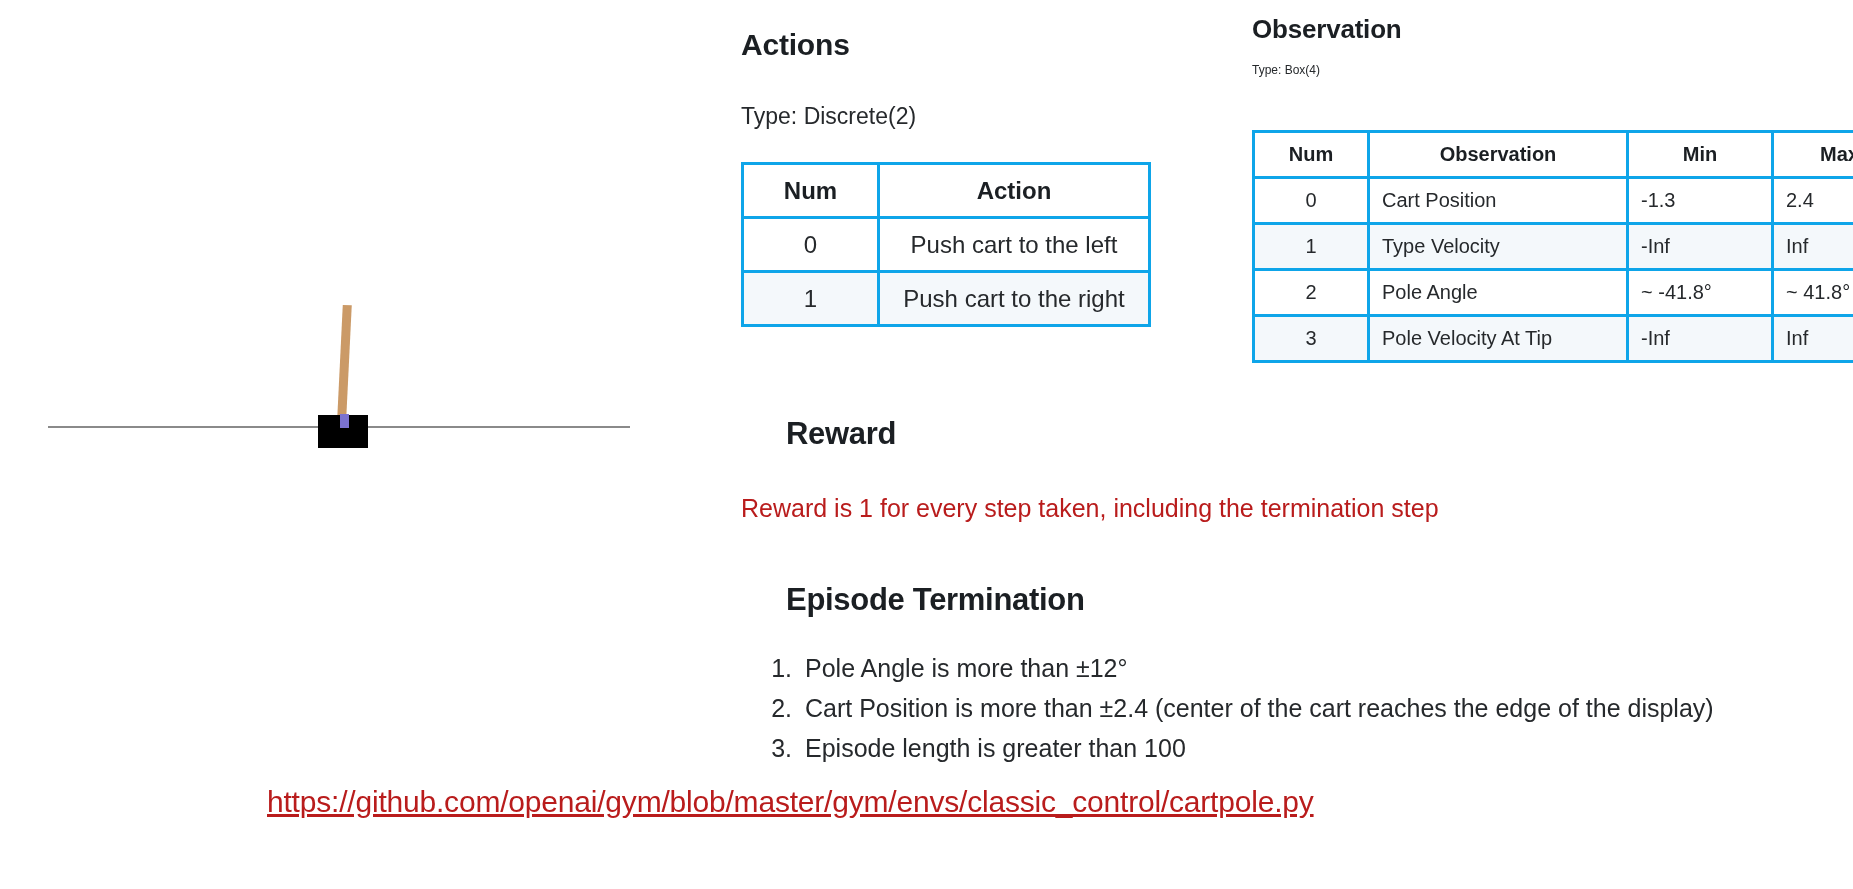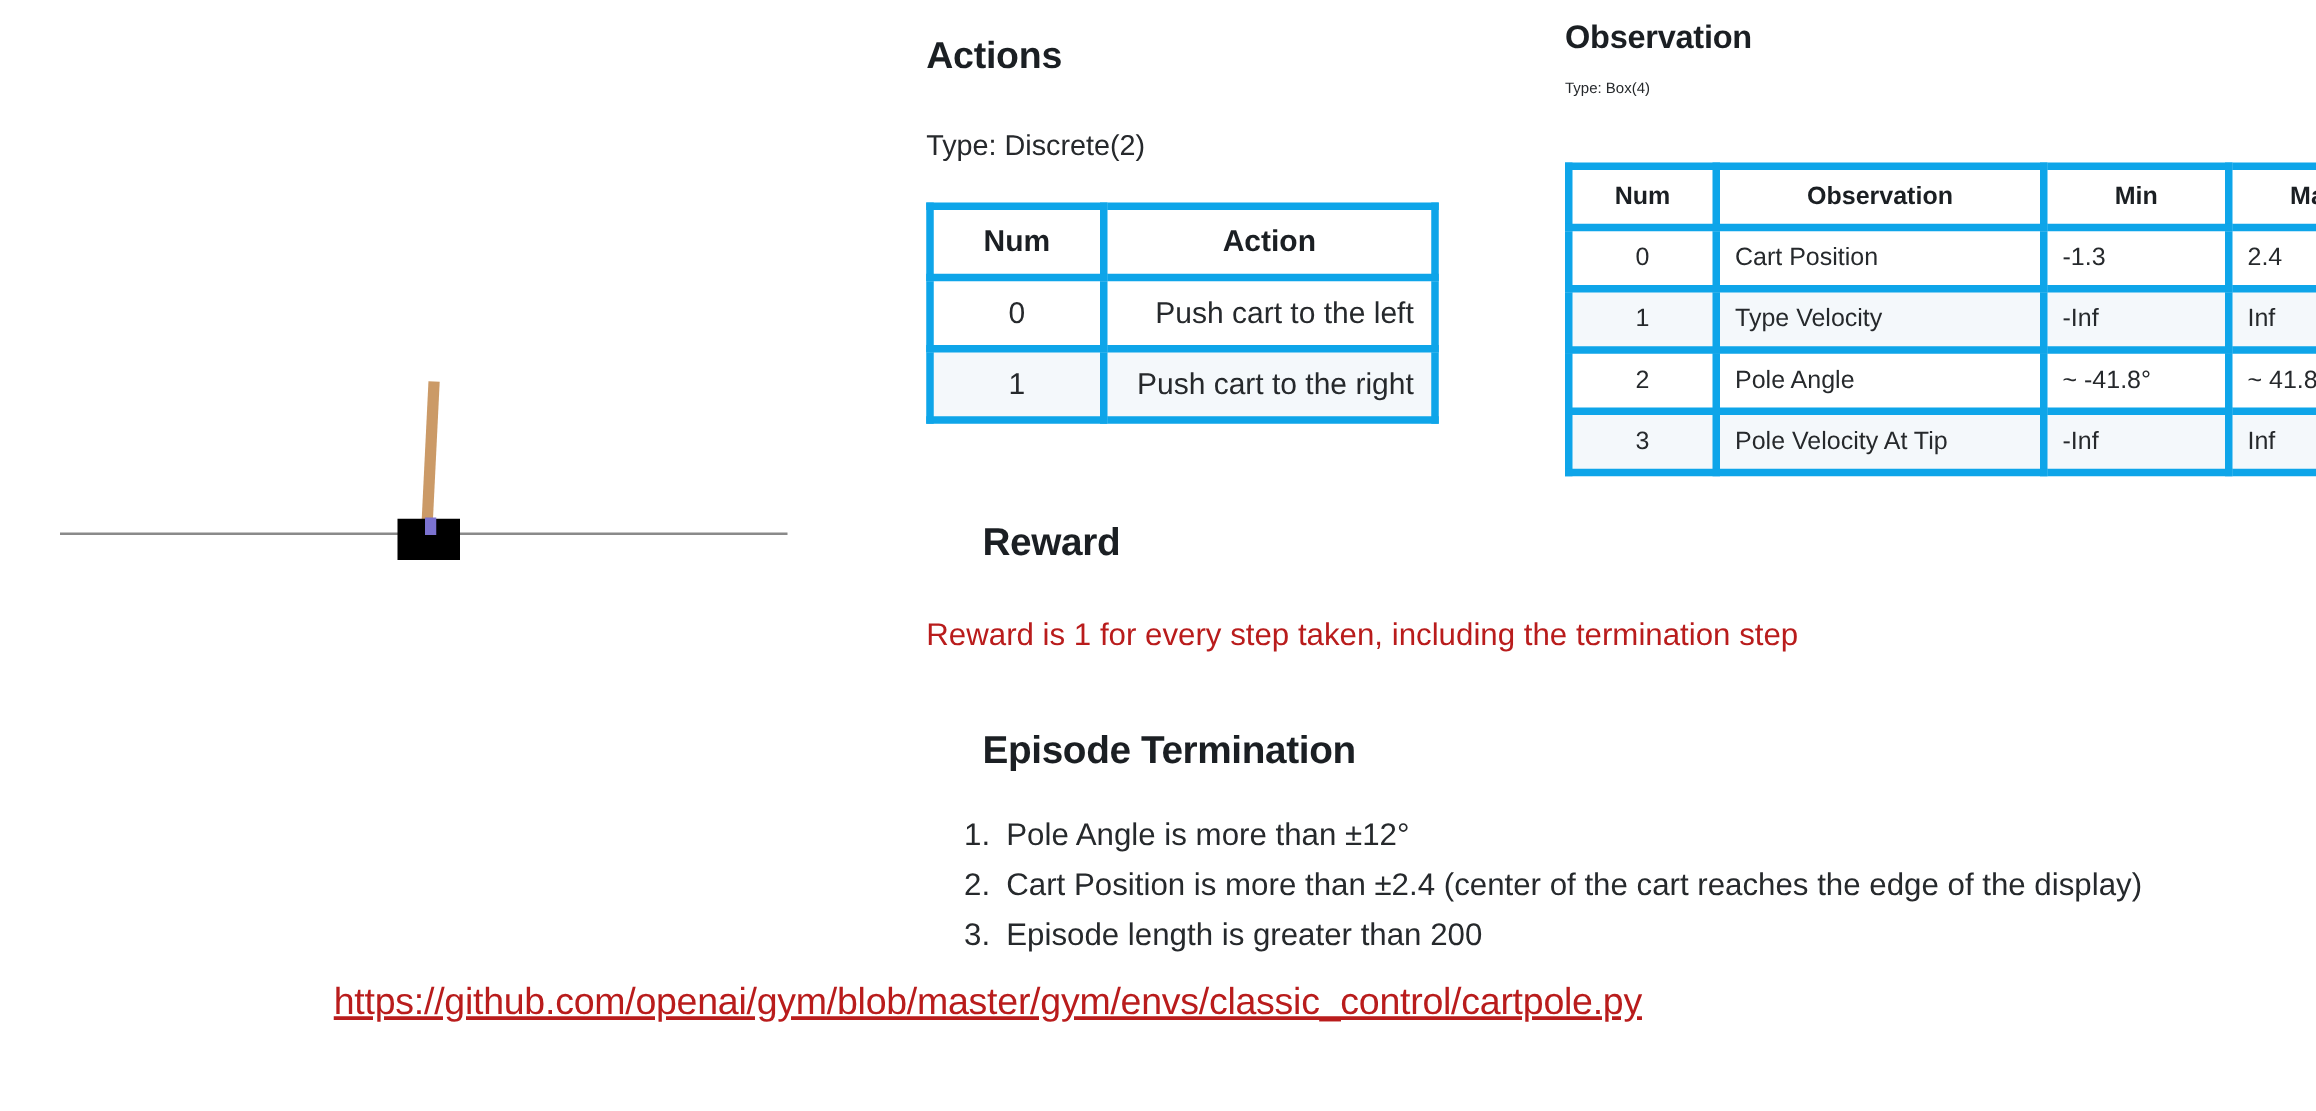--- a/index.html
+++ b/index.html
@@ -100,39 +100,39 @@
   }
 
   
   table.doc-table {
     position: absolute;
     border-collapse: collapse;
     background: #ffffff;
     table-layout: fixed;
   }
   table.doc-table td, table.doc-table th {
-    border: 6px solid #0ea5e9;
+    border: 3px solid #0ea5e9;
     font-weight: normal;
     color: #26292c;
   }
   table.doc-table th {
     font-weight: bold;
     color: #1b1f23;
   }
   tr.zebra td { background: #f4f8fb; }
 
   
   #actions-table { left: 741px; top: 162px; width: 410px; }
   #actions-table th, #actions-table td {
     height: 51px;
     font-size: 24px;
     padding: 0 14px;
   }
   #actions-table .col-num { width: 105px; text-align: center; }
-  #actions-table td.col-act { text-align: right; }
+  #actions-table td.col-act { text-align: center; }
 
   
   #observation-table { left: 1252px; top: 130px; width: 545px; }
   #observation-table th, #observation-table td {
     height: 43px;
     font-size: 20px;
     padding: 0 12px;
   }
   #observation-table .c-num  { width: 88px;  text-align: center; }
   #observation-table .c-obs  { width: 232px; }
@@ -246,16 +246,16 @@
 
 <div class="h-section" style="left:741px; top:416px;">Reward</div>
 
 <div class="body-text" style="left:741px; top:494px;">Reward is 1 for every step taken, including the termination step</div>
 
 <div class="h-section" style="left:741px; top:582px;">Episode Termination</div>
 
 <ol id="termination-list">
   <li>Pole Angle is more than ±12°</li>
   <li>Cart Position is more than ±2.4 (center of the cart reaches the edge of the display)</li>
-  <li>Episode length is greater than 200</li>
+  <li>Episode length is greater than 100</li>
 </ol>
 
 <a id="source-link" href="#">https://github.com/openai/gym/blob/master/gym/envs/classic_control/cartpole.py</a>
 
 </body></html>

